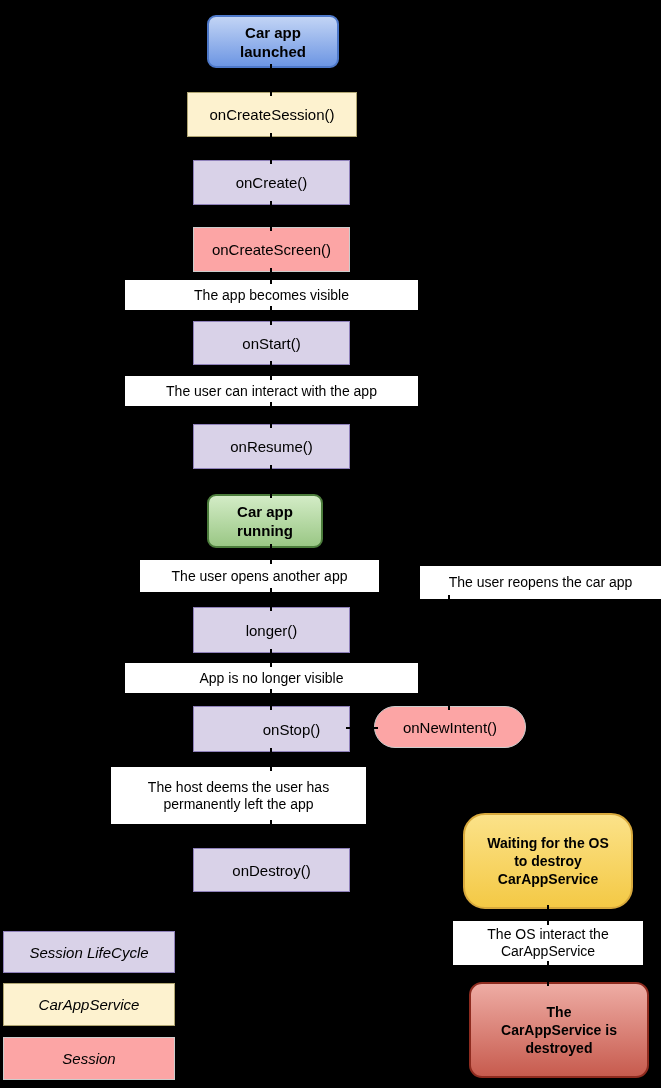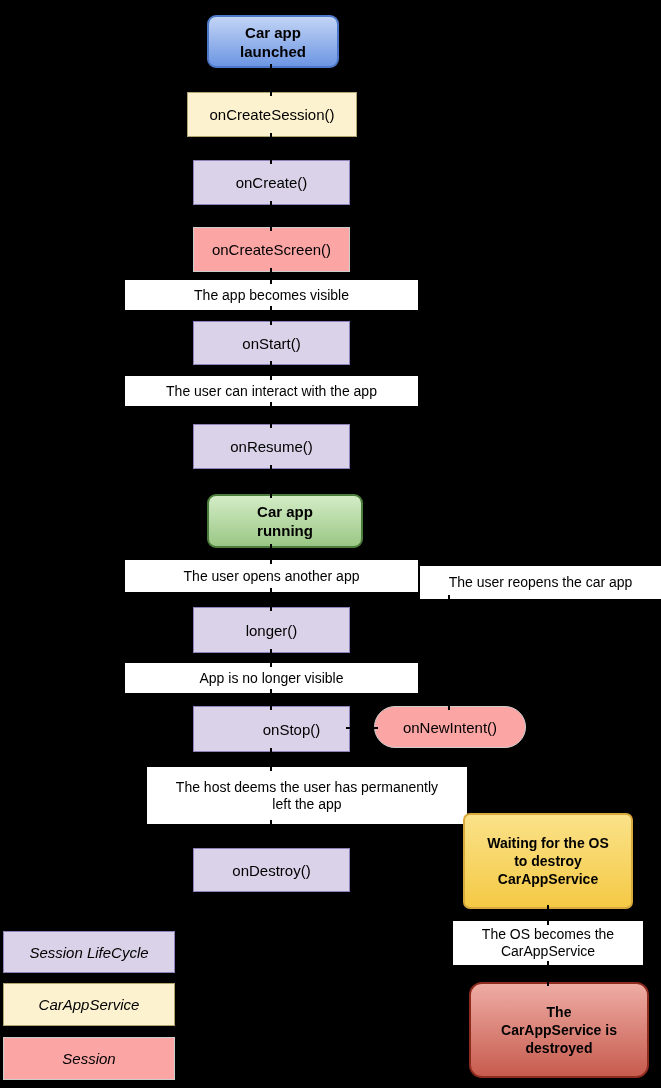--- a/index.html
+++ b/index.html
@@ -14,21 +14,21 @@
   
   .m-purple{background:#d9d2e8;border:1.5px solid #8f81ba;font-size:15px;}
   .m-cream {background:#fdf2cf;border:1.5px solid #b0a571;font-size:15px;}
   .m-gray  {background:#fca5a5;border:1.5px solid #cccccc;font-size:15px;}
   
   .bar{background:#ffffff;font-size:14px;line-height:17px;}
   
   .state{font-weight:bold;z-index:2;}
   .s-blue  {background:linear-gradient(180deg,#c2d4f5 0%,#6d96e3 100%);border:2px solid #4d78c9;border-radius:9px;font-size:15px;line-height:19px;}
   .s-green {background:linear-gradient(180deg,#d3ecc6 0%,#9ac785 100%);border:2px solid #4b7c3b;border-radius:9px;font-size:15px;line-height:19px;}
-  .s-yellow{background:linear-gradient(180deg,#fbe289 0%,#f4c945 100%);border:2px solid #d8a93c;border-radius:7px;font-size:14px;line-height:18px;text-align:center;}
+  .s-yellow{background:linear-gradient(180deg,#fbe289 0%,#f4c945 100%);border:2px solid #d8a93c;border-radius:22px;font-size:14px;line-height:18px;text-align:center;}
   .s-red   {background:linear-gradient(180deg,#eeaca4 0%,#c75b4e 100%);border:2px solid #8e2b1f;border-radius:13px;font-size:14px;line-height:18px;}
   
   .legend{font-style:italic;font-size:15px;}
   
   .conn{position:absolute;background:#000;z-index:5;}
   .v{width:2px;}
   .h{height:2px;}
 </style>
 </head>
 <body>
@@ -44,41 +44,41 @@
   <div class="node m-gray" style="left:193px;top:227px;width:157px;height:45px;">onCreateScreen()</div>
 
   <div class="node bar" style="left:125px;top:280px;width:293px;height:30px;">The app becomes visible</div>
 
   <div class="node m-purple" style="left:193px;top:321px;width:157px;height:44px;">onStart()</div>
 
   <div class="node bar" style="left:125px;top:376px;width:293px;height:30px;">The user can interact with the app</div>
 
   <div class="node m-purple" style="left:193px;top:424px;width:157px;height:45px;">onResume()</div>
 
-  <div class="node state s-green" style="left:207px;top:494px;width:156px;height:54px;padding:0 24px;">Car app running</div>
+  <div class="node state s-green" style="left:207px;top:494px;width:116px;height:54px;padding:0 24px;">Car app running</div>
 
-  <div class="node bar" style="left:125px;top:560px;width:293px;height:32px;">The user opens another app</div>
+  <div class="node bar" style="left:140px;top:560px;width:239px;height:32px;">The user opens another app</div>
 
   <div class="node bar" style="left:420px;top:566px;width:241px;height:33px;">The user reopens the car app</div>
 
   <div class="node m-purple" style="left:193px;top:607px;width:157px;height:46px;">longer()</div>
 
   <div class="node bar" style="left:125px;top:663px;width:293px;height:30px;">App is no longer visible</div>
 
   <div class="node m-purple" style="left:193px;top:706px;width:157px;height:46px;padding-left:40px;">onStop()</div>
 
   <div class="node m-gray" style="left:374px;top:706px;width:152px;height:42px;border-radius:21px;">onNewIntent()</div>
 
-  <div class="node bar" style="left:111px;top:767px;width:320px;height:57px;padding:0 18px;margin-left:36px;">The host deems the user has permanently left the app</div>
+  <div class="node bar" style="left:111px;top:767px;width:255px;height:57px;padding:0 18px;">The host deems the user has permanently left the app</div>
 
   <div class="node m-purple" style="left:193px;top:848px;width:157px;height:44px;">onDestroy()</div>
 
   <div class="node state s-yellow" style="left:463px;top:813px;width:170px;height:96px;padding:0 14px;">Waiting for the OS to destroy CarAppService</div>
 
-  <div class="node bar" style="left:453px;top:921px;width:190px;height:44px;padding:0 8px;">The OS becomes the CarAppService</div>
+  <div class="node bar" style="left:453px;top:921px;width:190px;height:44px;padding:0 8px;">The OS interact the CarAppService</div>
 
   <div class="node state s-red" style="left:469px;top:982px;width:180px;height:96px;padding:0 26px;">The CarAppService is destroyed</div>
 
   <div class="node m-purple legend" style="left:3px;top:931px;width:172px;height:42px;">Session LifeCycle</div>
   <div class="node m-cream legend" style="left:3px;top:983px;width:172px;height:43px;">CarAppService</div>
   <div class="node m-gray legend" style="left:3px;top:1037px;width:172px;height:43px;">Session</div>
 
   <div class="conn v" style="left:270px;top:64px;height:32px;"></div>
   <div class="conn v" style="left:270px;top:133px;height:31px;"></div>
   <div class="conn v" style="left:270px;top:201px;height:30px;"></div>

